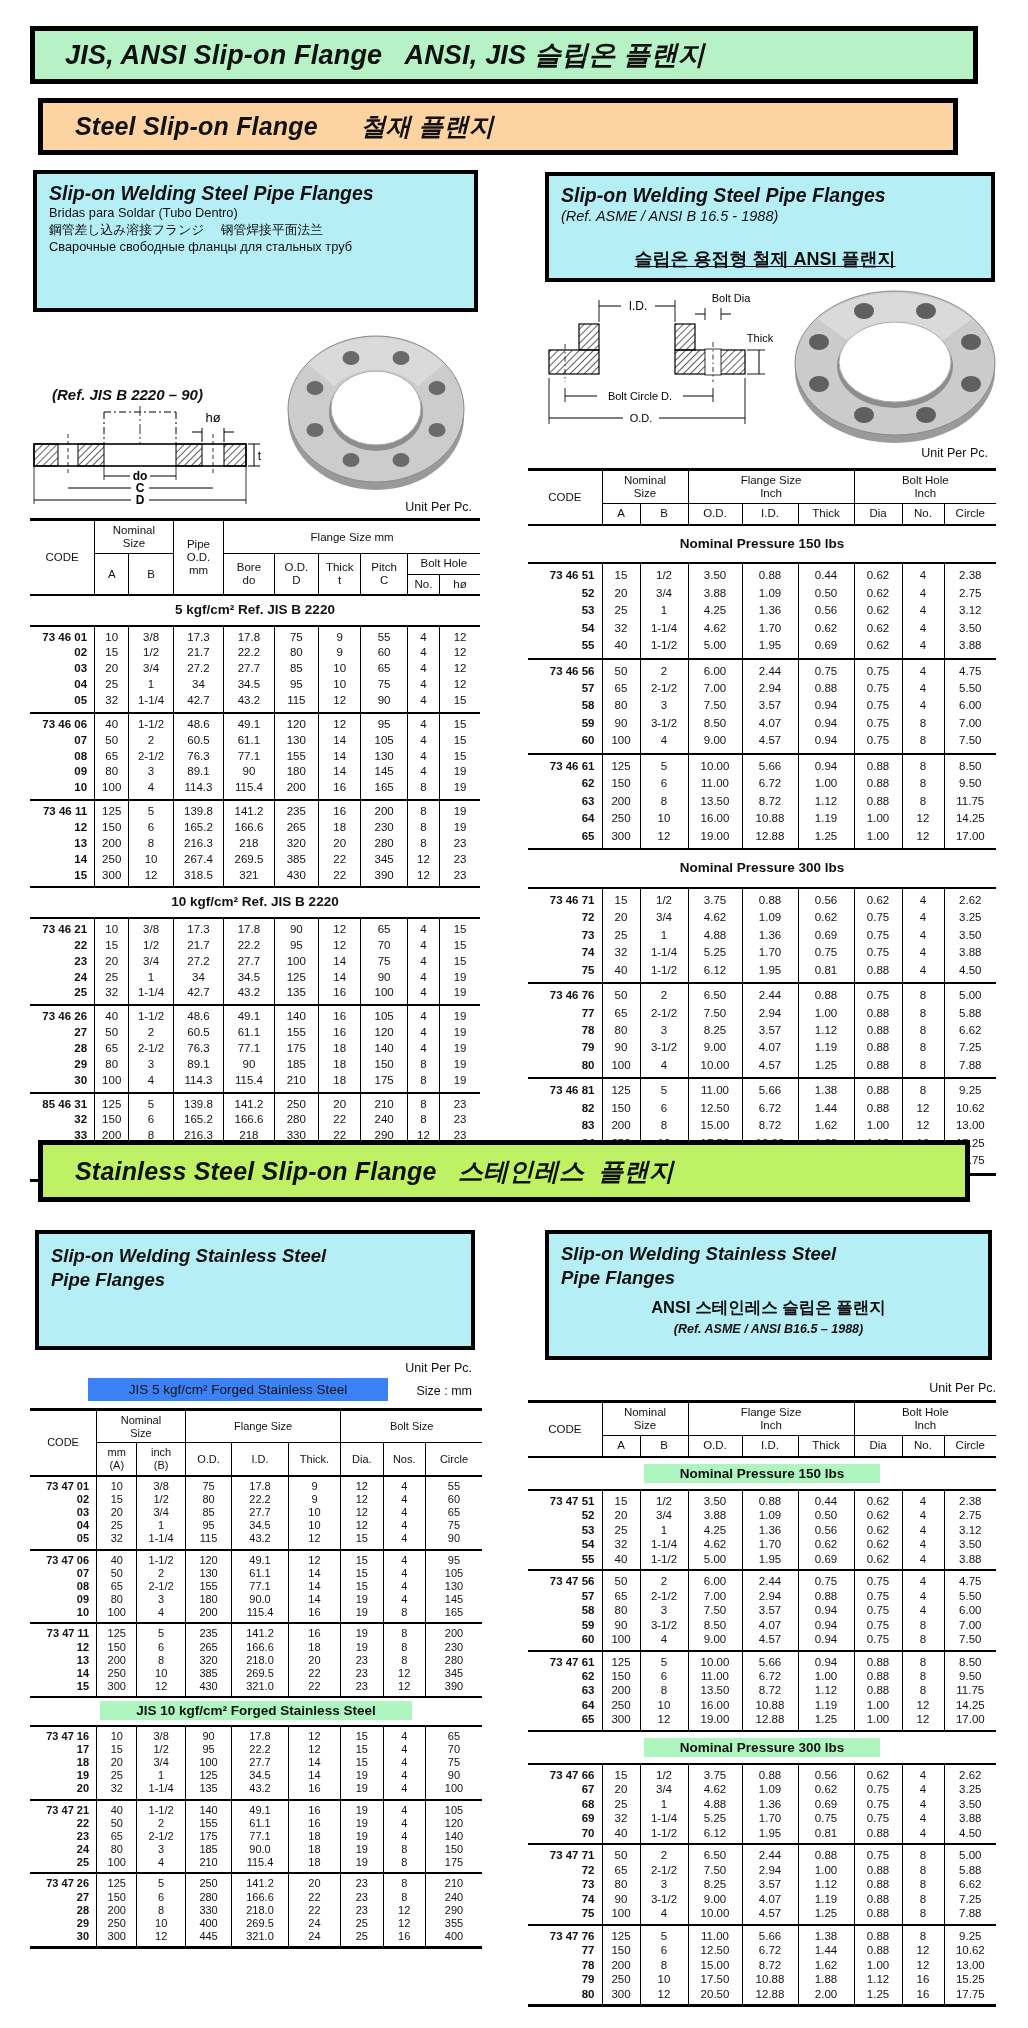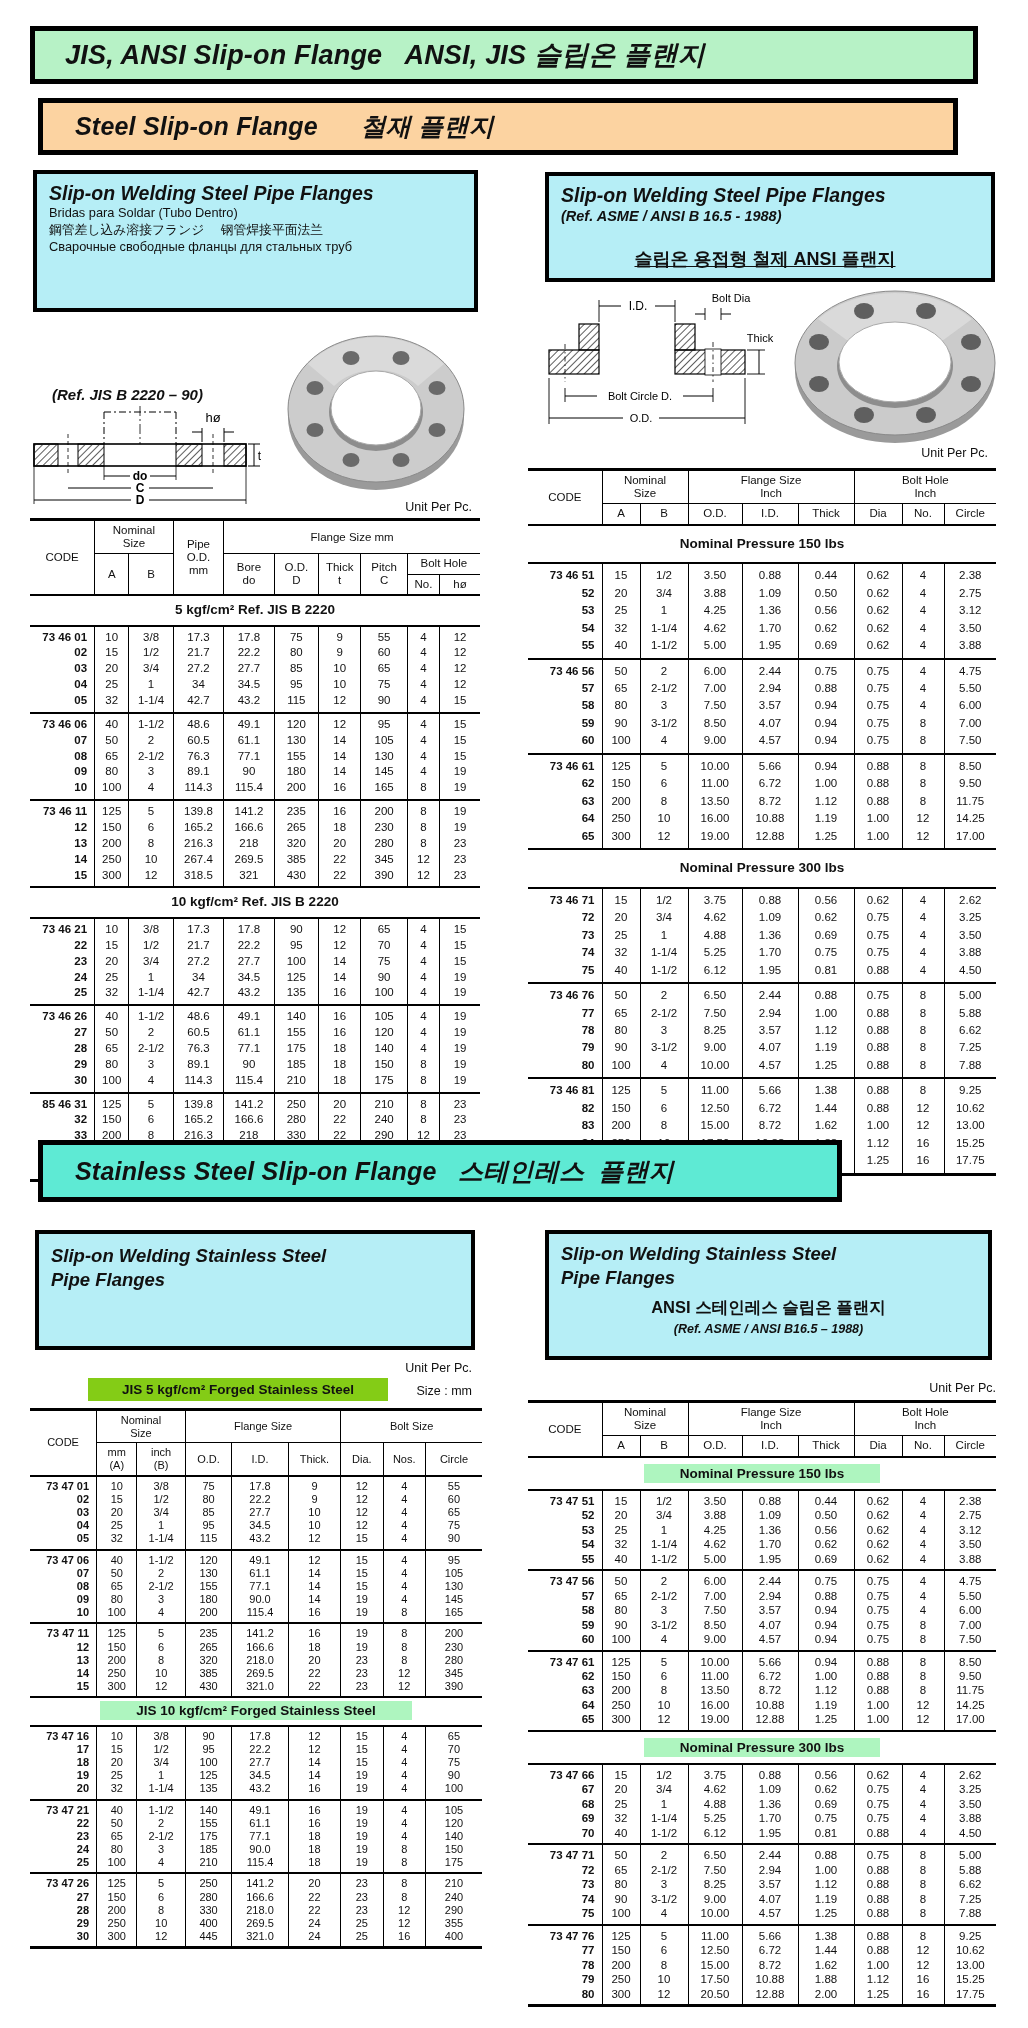--- a/index.html
+++ b/index.html
@@ -3,39 +3,39 @@
 <meta charset="utf-8">
 <style>
   * { margin:0; padding:0; box-sizing:border-box; }
   body { background:#e9e9e9; font-family:"Liberation Sans", sans-serif; color:#111; }
   #page { position:relative; width:1028px; height:2028px; background:#ffffff; margin:0 auto; overflow:hidden; }
 
   .banner { position:absolute; border:5px solid #000; display:flex; align-items:center;
             font-weight:bold; font-style:italic; white-space:pre; letter-spacing:0.2px; }
   #banner-main      { left:30px;  top:26px;   width:948px; height:58px; background:#b7f2c6; font-size:27px; padding-left:30px; }
   #banner-steel     { left:38px;  top:98px;   width:920px; height:57px; background:#fcd3a1; font-size:25px; padding-left:32px; }
-  #banner-stainless { left:38px;  top:1140px; width:804px; height:62px; background:#5eead4; font-size:25px; padding-left:32px; }
+  #banner-stainless { left:38px;  top:1140px; width:932px; height:62px; background:#bef264; font-size:25px; padding-left:32px; }
 
   .infobox { position:absolute; background:#b6eef6; border:4px solid #000; padding:7px 12px; overflow:hidden; }
   #box-steel-jis      { left:33px;  top:170px;  width:445px; height:142px; }
   #box-steel-ansi     { left:545px; top:172px;  width:450px; height:110px; }
   #box-stainless-jis  { left:35px;  top:1230px; width:440px; height:120px; padding-top:10px; }
   #box-stainless-ansi { left:545px; top:1230px; width:447px; height:130px; padding-top:8px; }
   .ib-title { font-weight:bold; font-style:italic; font-size:19.5px; line-height:1.25; }
   .ib-title2 { font-weight:bold; font-style:italic; font-size:18.5px; line-height:1.3; }
   .ib-ko    { font-weight:bold; font-size:18px; line-height:1.4; }
   .ib-ko2   { font-weight:bold; font-size:16.5px; margin-top:7px; }
   .ib-small { font-size:12.8px; line-height:1.3; }
-  .ib-ref   { font-weight:bold; font-style:italic; font-size:14.5px; line-height:1.3; }
+  .ib-ref   { font-weight:normal; font-style:italic; font-size:14.5px; line-height:1.3; }
   .ib-ref2  { font-style:italic; font-weight:bold; font-size:12.5px; margin-top:3px; }
 
   .note { position:absolute; font-size:12.5px; width:120px; text-align:right; }
   #ref-jis { position:absolute; left:52px; top:386px; font-weight:bold; font-style:italic; font-size:15px; }
 
-  .green-title { position:absolute; background:#84cc16; font-weight:bold; font-size:13.5px;
+  .green-title { position:absolute; background:#3b82f6; font-weight:normal; font-size:13.5px;
                  text-align:center; padding:4px 8px; }
 
   .cat-table { position:absolute; border-collapse:collapse; table-layout:fixed;
                border-top:3px solid #000; border-bottom:3px solid #000;
                border-left:hidden; border-right:hidden; background:#fff; }
   .cat-table th, .cat-table td { border-left:1px solid #000; border-right:1px solid #000;
                text-align:center; vertical-align:middle; padding:0 2px; }
   .cat-table thead { border-bottom:2px solid #000; }
   .cat-table thead th { border-bottom:1px solid #000; font-weight:normal; white-space:pre-line;
                line-height:1.15; padding:3px 2px; }

